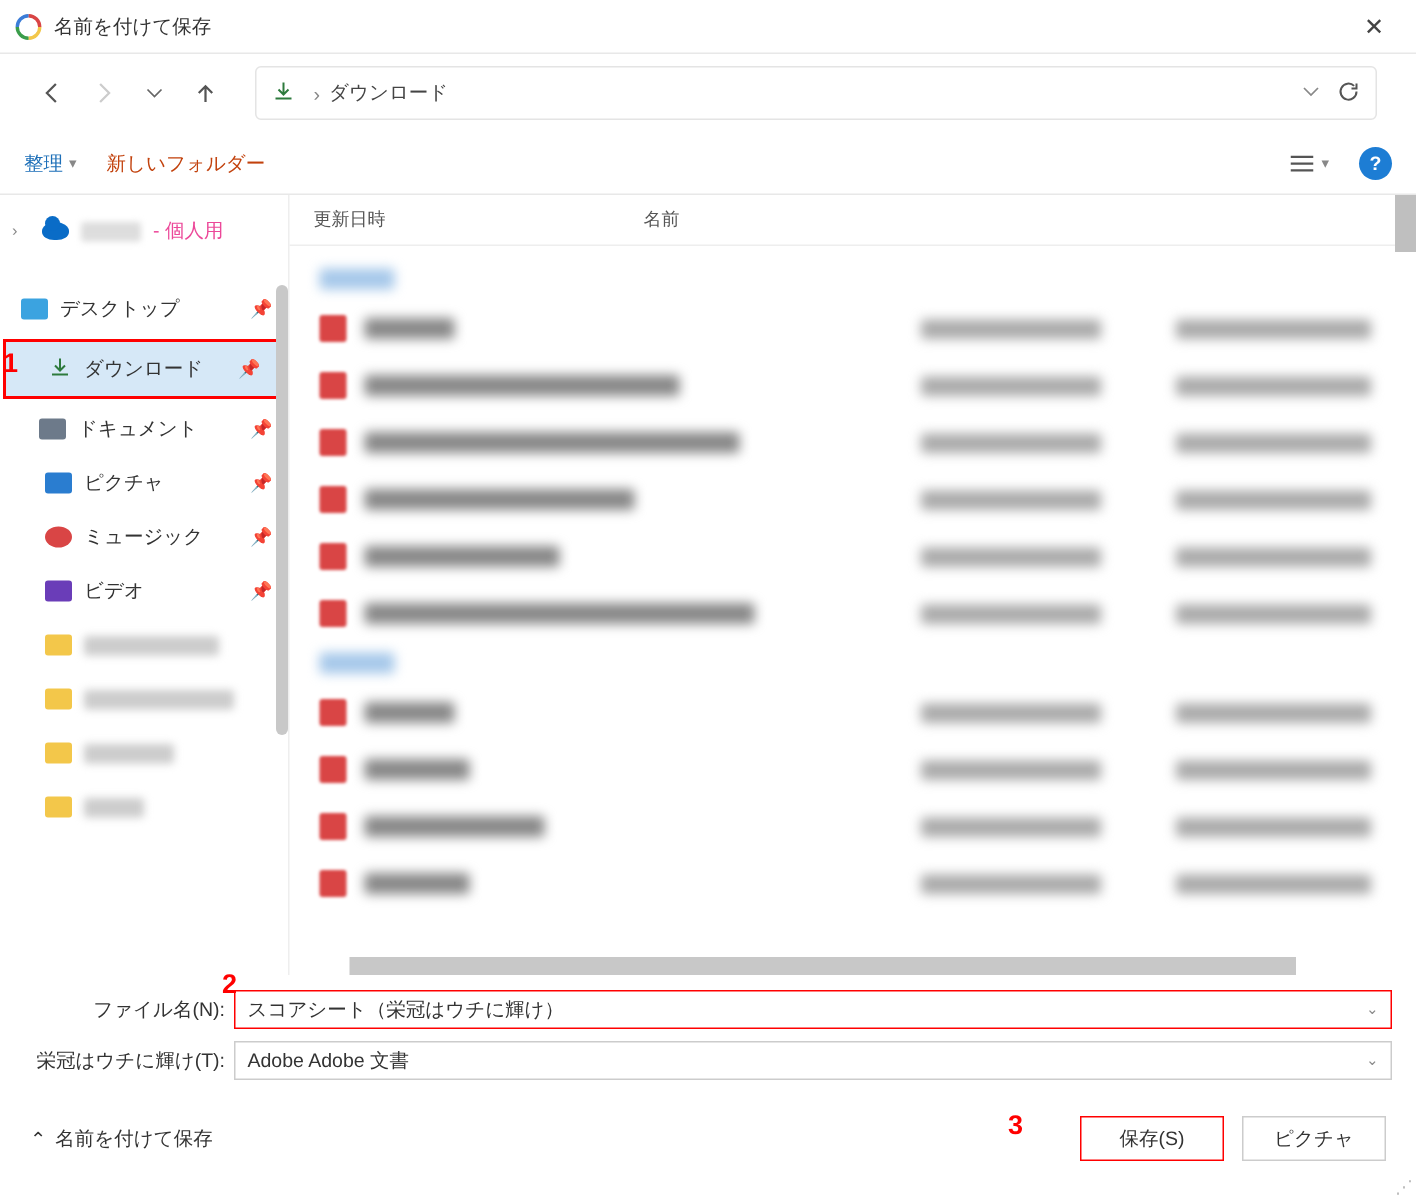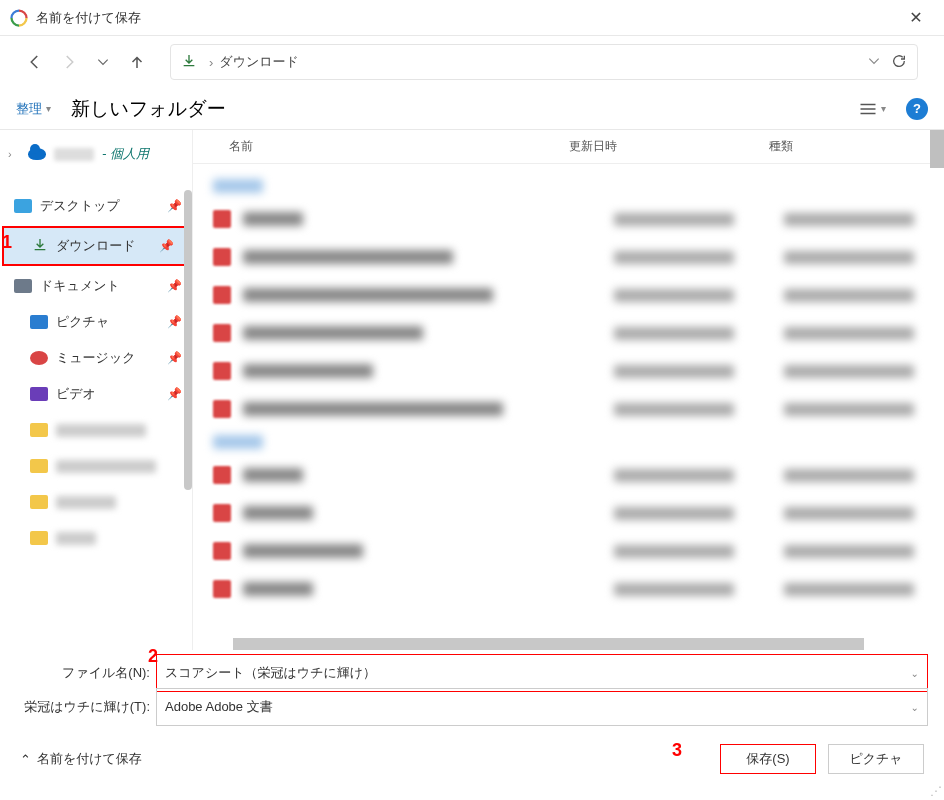--- a/index.html
+++ b/index.html
@@ -17,34 +17,34 @@
 .addr .dl-icon { color: #2d7a3d; margin-right: 6px; }
 .addr .chev { color: #888; margin: 0 6px; }
 .addr-spacer { flex: 1; }
 .addr-dd { color: #777; margin-right: 10px; }
 .addr-refresh { color: #666; }
 .searchbox { width: 238px; height: 36px; border: 1px solid #e4e4e4; border-radius: 4px; display: flex; align-items: center; padding: 0 12px; color: #999; font-size: 13px; }
 .searchbox input { border: none; outline: none; flex: 1; color: #999; font-size: 13px; background: transparent; }
 
 .toolbar { height: 42px; display: flex; align-items: center; padding: 0 16px; gap: 20px; border-bottom: 1px solid #e8e8e8; }
 .toolbar .org { color: #1d6fb8; font-size: 13px; display: flex; align-items: center; gap: 4px; }
-.toolbar .newf { color: #000000; font-size: 19px; }
+.toolbar .newf { color: #c2410c; font-size: 13px; }
 .toolbar-spacer { flex: 1; }
 .toolbar .view { color: #555; display: flex; align-items: center; gap: 4px; }
 .toolbar .help { width: 22px; height: 22px; border-radius: 50%; background: #1d7dd4; color: #fff; display: flex; align-items: center; justify-content: center; font-size: 13px; font-weight: bold; }
 
 .mainarea { display: flex; height: 520px; }
 .sidebar { width: 192px; padding: 6px 0; position: relative; }
 .side-row { height: 36px; display: flex; align-items: center; padding: 0 10px 0 14px; font-size: 13px; color: #333; gap: 8px; }
 .side-row.top { padding-left: 8px; }
 .side-row .expand { color: #888; font-size: 11px; width: 12px; }
 .side-row .cloud { width: 18px; height: 12px; background: #0a6cc7; border-radius: 50% 50% 45% 45%; position: relative; }
 .side-row .cloud::before { content: ""; position: absolute; width: 10px; height: 10px; background: #0a6cc7; border-radius: 50%; left: 2px; top: -4px; }
 .side-row .blur-text { width: 40px; height: 13px; background: #ddd; filter: blur(2px); border-radius: 2px; }
-.side-row .suffix { color: #0f766e; font-style: italic; }
+.side-row .suffix { color: #ec4899; }
 .side-row .pin { color: #999; margin-left: auto; font-size: 12px; }
 .side-row .folder-icon { width: 18px; height: 14px; border-radius: 2px; }
 .side-row.selected { background: #d6e8f7; }
 .side-blurred { height: 36px; display: flex; align-items: center; padding: 0 10px 0 30px; }
 .side-blurred .sq { width: 18px; height: 14px; background: #f3c74a; border-radius: 2px; margin-right: 8px; }
 .side-blurred .bl { height: 13px; background: #ccc; filter: blur(3px); border-radius: 2px; }
 .side-scroll { position: absolute; right: 0; top: 60px; width: 8px; height: 300px; background: #c8c8c8; border-radius: 4px; }
 
 .side-wrap { position: relative; border: 2px solid #f00; margin: 2px 6px 2px 2px; }
 
@@ -61,21 +61,21 @@
 .file-row .ficon { width: 18px; height: 18px; background: #d94545; border-radius: 2px; margin-right: 12px; filter: blur(1px); }
 .file-row .fname { height: 14px; background: #888; filter: blur(4px); border-radius: 2px; }
 .file-row .fdate { height: 13px; width: 120px; background: #aaa; filter: blur(4px); border-radius: 2px; margin-left: auto; margin-right: 50px; }
 .file-row .ftype { height: 13px; width: 130px; background: #aaa; filter: blur(4px); border-radius: 2px; margin-right: 30px; }
 .filesarea-scroll-v { position: absolute; right: 0; top: 0; width: 14px; height: 38px; background: #bfbfbf; }
 .filesarea-scroll-h { position: absolute; left: 40px; bottom: 0; right: 80px; height: 12px; background: #c8c8c8; }
 
 .bottomform { padding: 8px 16px 4px 16px; }
 .form-row { display: flex; align-items: center; height: 30px; margin-bottom: 4px; }
 .form-row label { width: 140px; text-align: right; font-size: 13px; color: #333; padding-right: 6px; }
-.form-row .field { flex: 1; height: 38px; border: 1px solid #ccc; display: flex; align-items: center; padding: 0 8px; font-size: 13px; color: #333; position: relative; }
+.form-row .field { flex: 1; height: 26px; border: 1px solid #ccc; display: flex; align-items: center; padding: 0 8px; font-size: 13px; color: #333; position: relative; }
 .form-row .field .dd { position: absolute; right: 8px; color: #888; font-size: 10px; }
 .form-row .field.red { border: 1.5px solid #f00; }
 
 .footer { height: 58px; display: flex; align-items: center; padding: 0 20px; }
 .footer .hide { font-size: 13px; color: #333; display: flex; align-items: center; gap: 6px; }
 .footer-spacer { flex: 1; }
 .footer .btn { width: 96px; height: 30px; border: 1px solid #ccc; background: #fff; font-size: 13px; color: #333; display: flex; align-items: center; justify-content: center; margin-left: 12px; }
 .footer .btn.red { border: 1.5px solid #f00; }
 
 .anno { position: absolute; color: #f00; font-weight: bold; font-size: 18px; z-index: 100; }
@@ -167,21 +167,21 @@
     </div>
     <div class="side-wrap">
       <div class="side-row selected" style="padding-left:28px">
         <span><svg width="16" height="16" viewBox="0 0 24 24">
               <path d="M12 3 L12 15 M7 10 L12 15 L17 10 M4 19 H20" stroke="#2d7a3d" stroke-width="2" fill="none"></path>
             </svg></span>
         <span>ダウンロード</span>
         <span class="pin">📌</span>
       </div>
     </div>
-    <div class="side-row" style="padding-left:14px">
+    <div class="side-row" style="padding-left:26px">
       <span class="folder-icon" style="background:#6d7a8a"></span>
       <span>ドキュメント</span>
       <span class="pin">📌</span>
     </div>
     <div class="side-row" style="padding-left:30px">
       <span class="folder-icon" style="background:#2a7dd0"></span>
       <span>ピクチャ</span>
       <span class="pin">📌</span>
     </div>
     <div class="side-row" style="padding-left:30px">
@@ -208,23 +208,22 @@
       </div>
     <div class="side-blurred">
         <span class="sq"></span>
         <span class="bl" style="width:40px"></span>
       </div>
     <div class="side-scroll"></div>
   </div>
 
   <div class="filearea">
     <div class="fileheader">
+      <span class="col date">更新日時</span>
       <span class="col name">名前</span>
-      <span class="col date">更新日時</span>
-      <span class="col type">種類</span>
     </div>
     <div class="filelist">
       <div class="file-header-row">
           <span class="hb"></span>
         </div>
       <div class="file-row">
           <span class="ficon"></span>
           <span class="fname" style="width:60px"></span>
           <span class="fdate"></span>
           <span class="ftype"></span>

